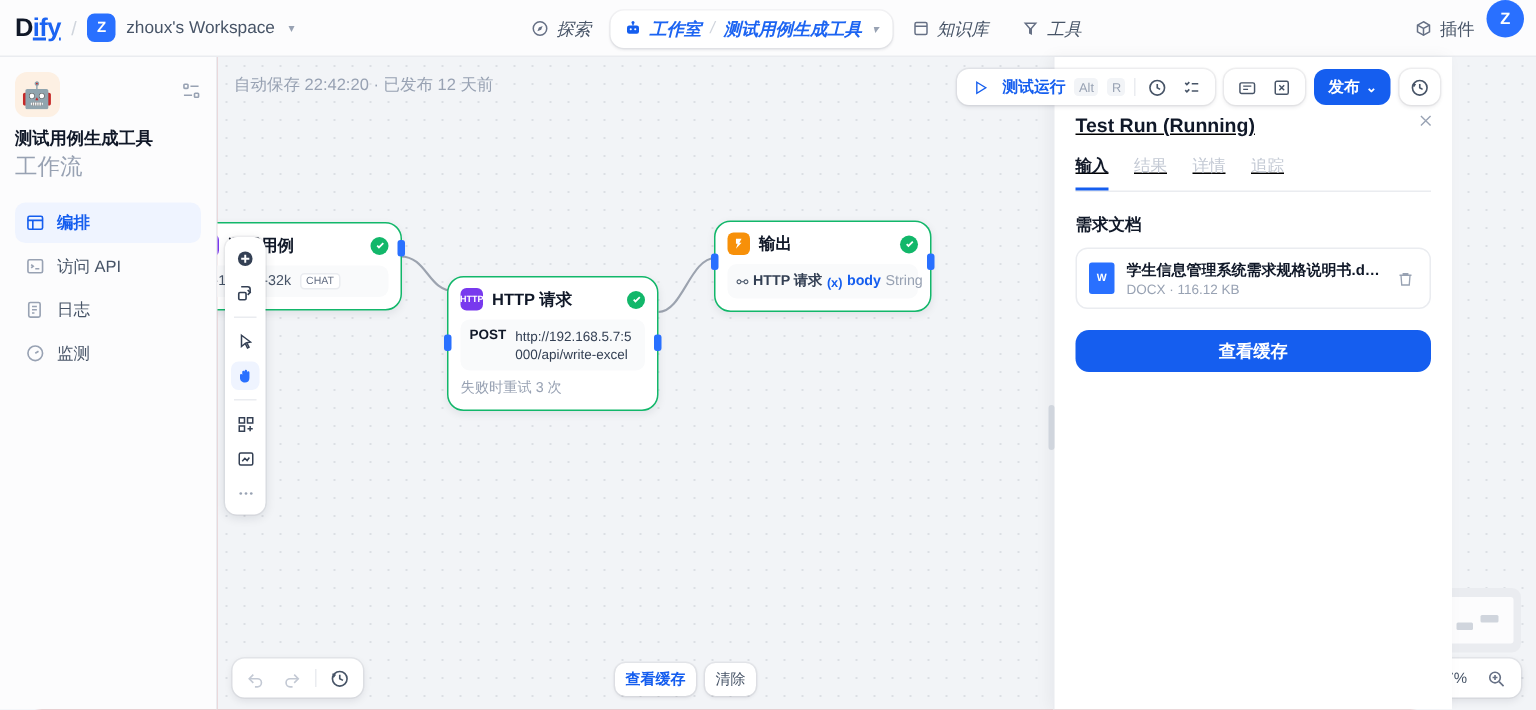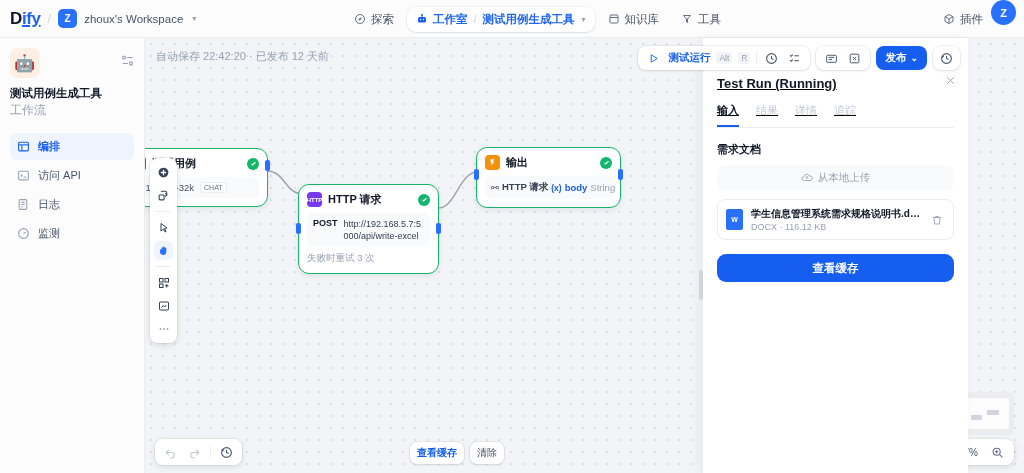--- a/index.html
+++ b/index.html
@@ -25,21 +25,21 @@
   .ws-badge {
     width: 19px; height: 19px; border-radius: 5px; background: #2970ff;
     color: #fff; font-size: 10px; font-weight: 700;
     display: flex; align-items: center; justify-content: center;
   }
   .ws-name { font-size: 11.5px; color: #475467; }
   .caret { font-size: 8px; color: #98a2b3; margin-left: 2px; }
 
   .nav-center {
     position: absolute; left: 345px; top: 0; height: 38px;
-    display: flex; align-items: center; gap: 4px;
+    display: flex; align-items: center; gap: 4px; font-style: italic;
   }
   .nav-item {
     display: flex; align-items: center; gap: 5px;
     padding: 5px 9px; border-radius: 9px;
     font-size: 11.5px; color: #475467; cursor: pointer;
   }
   .nav-item.active {
     background: #fff; box-shadow: 0 1px 2px rgba(16,24,40,.09), 0 0 0 1px rgba(16,24,40,.04);
   }
   .nav-item.active .nav-lbl { color: #1c64f2; font-weight: 700; }
@@ -64,21 +64,21 @@
     background: #fcfcfd; border-right: 1px solid #eaecf0;
     padding: 10px 10px 0 10px;
   }
   .app-head { display: flex; align-items: flex-start; justify-content: space-between; }
   .app-icon {
     width: 30px; height: 30px; border-radius: 8px; background: #fdf0e3;
     display: flex; align-items: center; justify-content: center; font-size: 17px;
   }
   .collapse-ic { padding-top: 6px; cursor: pointer; }
   .app-title { font-size: 11.5px; font-weight: 700; color: #101828; margin-top: 8px; line-height: 1.25; }
-  .app-sub { font-size: 12px; color: #98a2b3; margin-top: 2px; }
+  .app-sub { font-size: 15px; color: #98a2b3; margin-top: 2px; }
 
   .snav { margin-top: 14px; display: flex; flex-direction: column; gap: 2px; }
   .snav-item {
     display: flex; align-items: center; gap: 8px;
     padding: 6px 7px; border-radius: 7px;
     font-size: 11px; color: #475467; cursor: pointer;
   }
   .snav-item.active { background: #eff4ff; }
   .snav-item.active .snav-lbl { color: #155eef; font-weight: 700; }
 
@@ -637,29 +637,20 @@
         <div class="tab active">输入</div>
         <div class="tab">结果</div>
         <div class="tab">详情</div>
         <div class="tab">追踪</div>
       </div>
     </div>
 
     <div class="panel-body">
       <div class="fld-lbl">需求文档</div>
 
-      <div class="upload-zone">
-        <span>
-          <svg width="12" height="12" viewBox="0 0 24 24" fill="none" stroke="#98a2b3" stroke-width="1.8">
-            <path d="M6 17a4 4 0 010-8 5.5 5.5 0 0110.6-1A3.8 3.8 0 0119 17H7"></path>
-              <path d="M12 14V9M9.5 11.5L12 9l2.5 2.5"></path>
-          </svg>
-        </span>
-        <span>从本地上传</span>
-      </div>
 
       <div class="file-row">
         <div class="file-ic">
           <span>W</span>
         </div>
         <div class="file-meta">
           <div class="file-nm">学生信息管理系统需求规格说明书.docx</div>
           <div class="file-sz">DOCX · 116.12 KB</div>
         </div>
         <div class="ic-btn">

